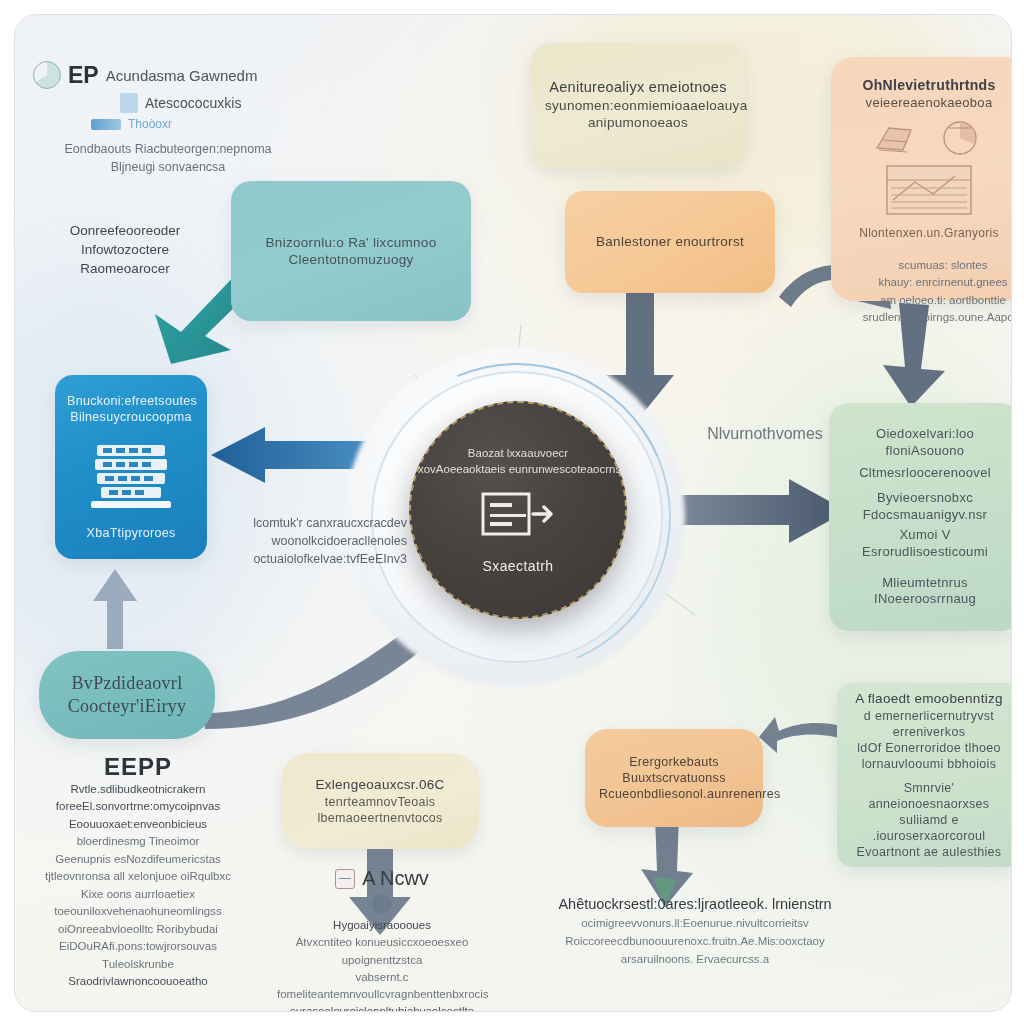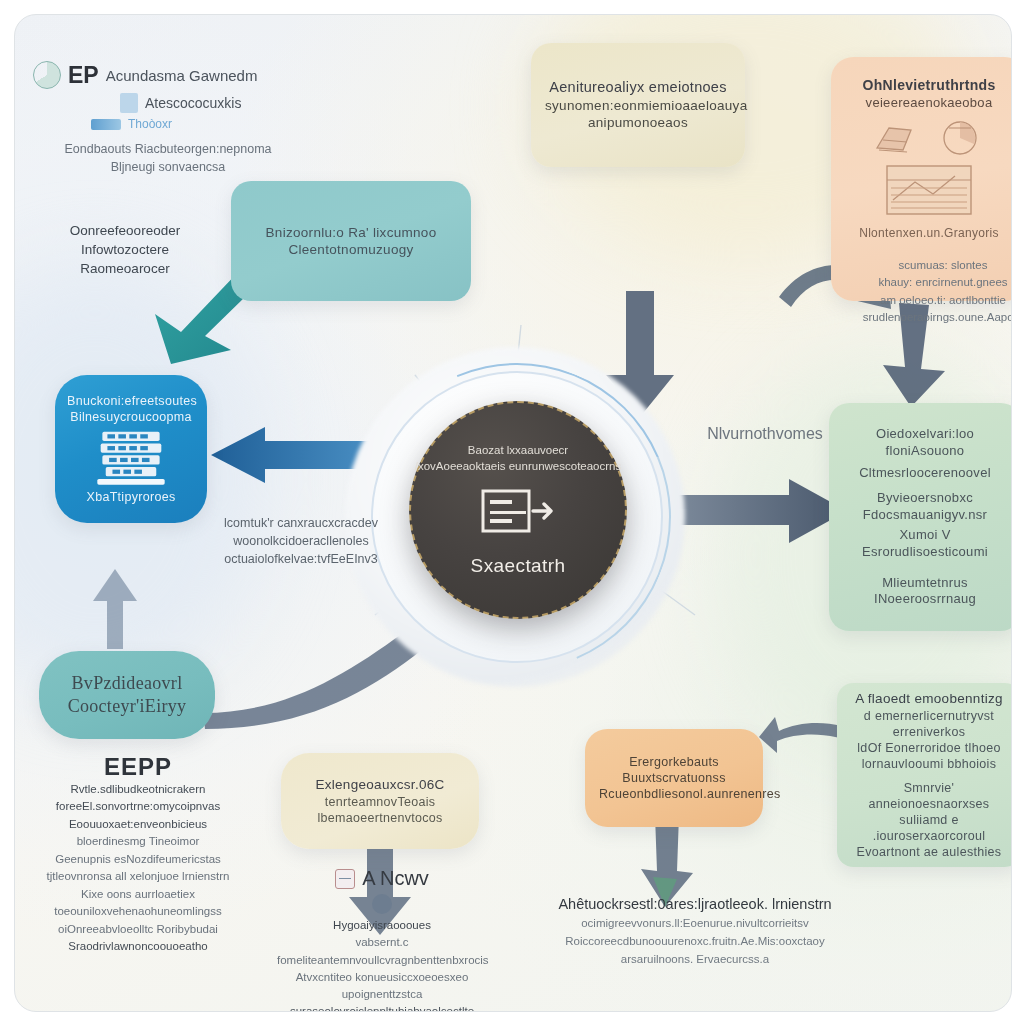--- a/index.html
+++ b/index.html
@@ -61,37 +61,37 @@
     left:816px;top:42px;width:196px;height:244px;
     background:linear-gradient(170deg,#f6d6bb 0%,#f7d9c0 50%,#f3cfb2 100%);
     border-radius:22px;
     justify-content:flex-start;padding-top:20px;
   }
   #card-peach-tr .ln{font-size:13px;color:#5d4b41;}
   #card-peach-tr .ln.h{font-size:14px;color:#3f4047;font-weight:600;}
   #card-peach-tr .ln.cap{font-size:12px;color:#7a6252;margin-top:6px;}
 
   #card-teal-top{
-    left:216px;top:166px;width:240px;height:120px;
+    left:216px;top:166px;width:240px;height:140px;
     background:linear-gradient(160deg,#8fc9cb 0%,#93cccd 50%,#87c2c5 100%);
     border-radius:20px;
   }
   #card-teal-top .ln{font-size:13.5px;color:#46535c;}
 
   #card-orange-mid{
     left:550px;top:176px;width:210px;height:102px;
     background:linear-gradient(150deg,#f6cfa4 0%,#f6c894 55%,#f2bd85 100%);
     border-radius:18px;
   }
   #card-orange-mid .ln{font-size:13.5px;color:#4e4238;}
 
   #card-blue-left{
-    left:40px;top:360px;width:152px;height:148px;
+    left:40px;top:360px;width:152px;height:184px;
     background:linear-gradient(155deg,#2f9fd4 0%,#1f8ec9 45%,#1b7fbd 100%);
-    border-radius:32px;
+    border-radius:18px;
     justify-content:space-between;padding:18px 12px;
   }
   #card-blue-left .ln{font-size:12.5px;}
 
   #card-green-right{
     left:814px;top:388px;width:192px;height:228px;
     background:linear-gradient(165deg,#cfe4cd 0%,#c7e0ca 40%,#bcd9c6 100%);
     border-radius:20px;
     justify-content:center;
   }
@@ -148,21 +148,21 @@
   #hub{
     position:absolute;left:394px;top:386px;width:214px;height:214px;
     border-radius:50%;
     background:radial-gradient(circle at 38% 28%, #55504c 0%, #474341 45%, #3a3734 100%);
     border:2px dashed #b59a63;
     display:flex;flex-direction:column;align-items:center;justify-content:center;
     box-shadow:0 10px 28px rgba(40,40,45,.35);
     color:#f0ece6;text-align:center;
   }
   #hub .ln{font-size:11.5px;line-height:1.35;color:#e2ded7;display:block;width:100%;}
-  #hub .hub-title{font-size:19px;letter-spacing:.4px;color:#f2eee8;margin-top:12px;}
+  #hub .hub-title{font-size:14px;letter-spacing:.4px;color:#f2eee8;margin-top:12px;}
 
   .hub-icon{margin:10px 0 4px 0;display:flex;align-items:center;gap:6px;}
 
   
   .arrow{position:absolute;pointer-events:none;}
   .arrow svg{display:block;overflow:visible;}
 
   
   .textblock{position:absolute;text-align:center;}
   .textblock .ln{display:block;line-height:1.42;}
@@ -171,21 +171,21 @@
   #legend .row{display:flex;align-items:center;gap:7px;}
   #legend .brand{font-size:23px;font-weight:700;color:#2d3138;letter-spacing:0px;}
   #legend .l1{font-size:15px;color:#4b535c;}
   #legend .l2{font-size:14px;color:#4b535c;}
   #legend .l3{font-size:12px;color:#6fa8d4;}
   #legend .sub{font-size:12.5px;color:#69727c;text-align:center;margin-top:10px;line-height:1.5;}
 
   #tb-left-mid{left:22px;top:206px;width:176px;}
   #tb-left-mid .ln{font-size:13.5px;color:#3f4750;}
 
-  #tb-hub-left{left:196px;top:500px;width:180px;}
+  #tb-hub-left{left:212px;top:500px;width:180px;text-align:right;}
   #tb-hub-left .ln{font-size:12.5px;color:#5b646d;}
 
   #tb-peach-sub{left:838px;top:242px;width:180px;}
   #tb-peach-sub .ln{font-size:11.5px;color:#6b747d;line-height:1.5;}
 
   #tb-mid-right-label{left:690px;top:408px;width:120px;}
   #tb-mid-right-label .ln{font-size:16px;color:#6d757e;}
 
   #tb-eepp{left:18px;top:738px;width:210px;}
   #tb-eepp .brand{font-size:24px;font-weight:700;color:#2f343b;letter-spacing:1px;}
@@ -373,20 +373,23 @@
         </g>
       </svg>
       <span class="ln cap">Nlontenxen.un.Granyoris</span>
     </div>
 
     <div class="card" id="card-teal-top">
       <span class="ln">Bnizoornlu:o Ra' lixcumnoo</span>
       <span class="ln">Cleentotnomuzuogy</span>
     </div>
 
+    <div class="card" id="card-orange-mid">
+      <span class="ln">Banlestoner enourtrorst</span>
+    </div>
 
     <div class="card" id="card-blue-left">
       <div style="width:100%;">
         <span class="ln t-white">Bnuckoni:efreetsoutes</span>
         <span class="ln t-white">Bilnesuycroucoopma</span>
       </div>
       <svg width="96" height="76" viewBox="0 0 96 76">
         <rect x="14" y="8" width="68" height="11" rx="2" fill="#e8f1f8"></rect>
         <rect x="12" y="22" width="72" height="11" rx="2" fill="#e8f1f8"></rect>
         <rect x="14" y="36" width="68" height="11" rx="2" fill="#e8f1f8"></rect>
@@ -494,36 +497,37 @@
       <span class="ln">Nlvurnothvomes</span>
     </div>
 
     <div class="textblock" id="tb-eepp">
       <div class="brand">EEPP</div>
       <span class="ln b">Rvtle.sdlibudkeotnicrakern</span>
       <span class="ln b">foreeEl.sonvortrne:omycoipnvas</span>
       <span class="ln b">Eoouuoxaet:enveonbicieus</span>
       <span class="ln">bloerdinesmg Tineoimor</span>
       <span class="ln">Geenupnis esNozdifeumericstas</span>
-      <span class="ln">tjtleovnronsa all xelonjuoe lrnienstrn</span>
+      <span class="ln">tjtleovnronsa all xelonjuoe oiRqulbxc</span>
       <span class="ln">Kixe oons aurrloaetiex</span>
       <span class="ln">toeouniloxvehenaohuneomlingss</span>
       <span class="ln">oiOnreeabvloeolltc Roribybudai</span>
+      <span class="ln">EiDOuRAfi.pons:towjrorsouvas Tuleolskrunbe</span>
       <span class="ln b">Sraodrivlawnoncoouoeatho</span>
     </div>
 
     <div class="textblock" id="tb-new">
       <div class="head">
         <span class="mini-icon"></span>
         <span>A Ncwv</span>
       </div>
       <div class="dot"></div>
       <span class="ln b">Hygoaiyisraoooues</span>
+      <span class="ln">Atvxcntiteo konueusiccxoeoesxeo upoignenttzstca</span>
       <span class="ln">vabsernt.c fomeliteantemnvoullcvragnbenttenbxrocis</span>
-      <span class="ln">Atvxcntiteo konueusiccxoeoesxeo upoignenttzstca</span>
       <span class="ln u">suraseolovroiclennltubiabvaolcectlte</span>
     </div>
 
     <div class="textblock" id="tb-alt">
       <span class="ln h">Ahêtuockrsestl:0ares:ljraotleeok. lrnienstrn</span>
       <span class="ln">ocimigreevvonurs.ll:Eoenurue.nivultcorrieitsv</span>
       <span class="ln">Roiccoreecdbunoouurenoxc.fruitn.Ae.Mis:ooxctaoy</span>
       <span class="ln">arsaruilnoons. Ervaecurcss.a</span>
     </div>
 

